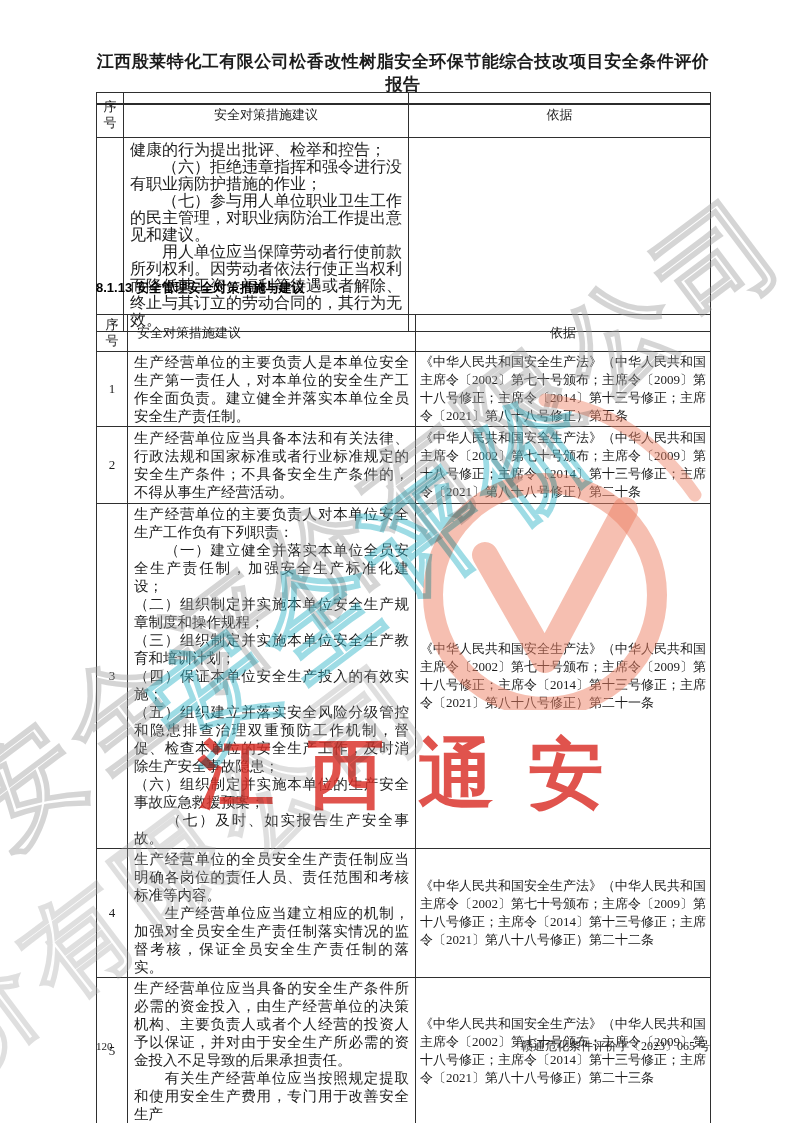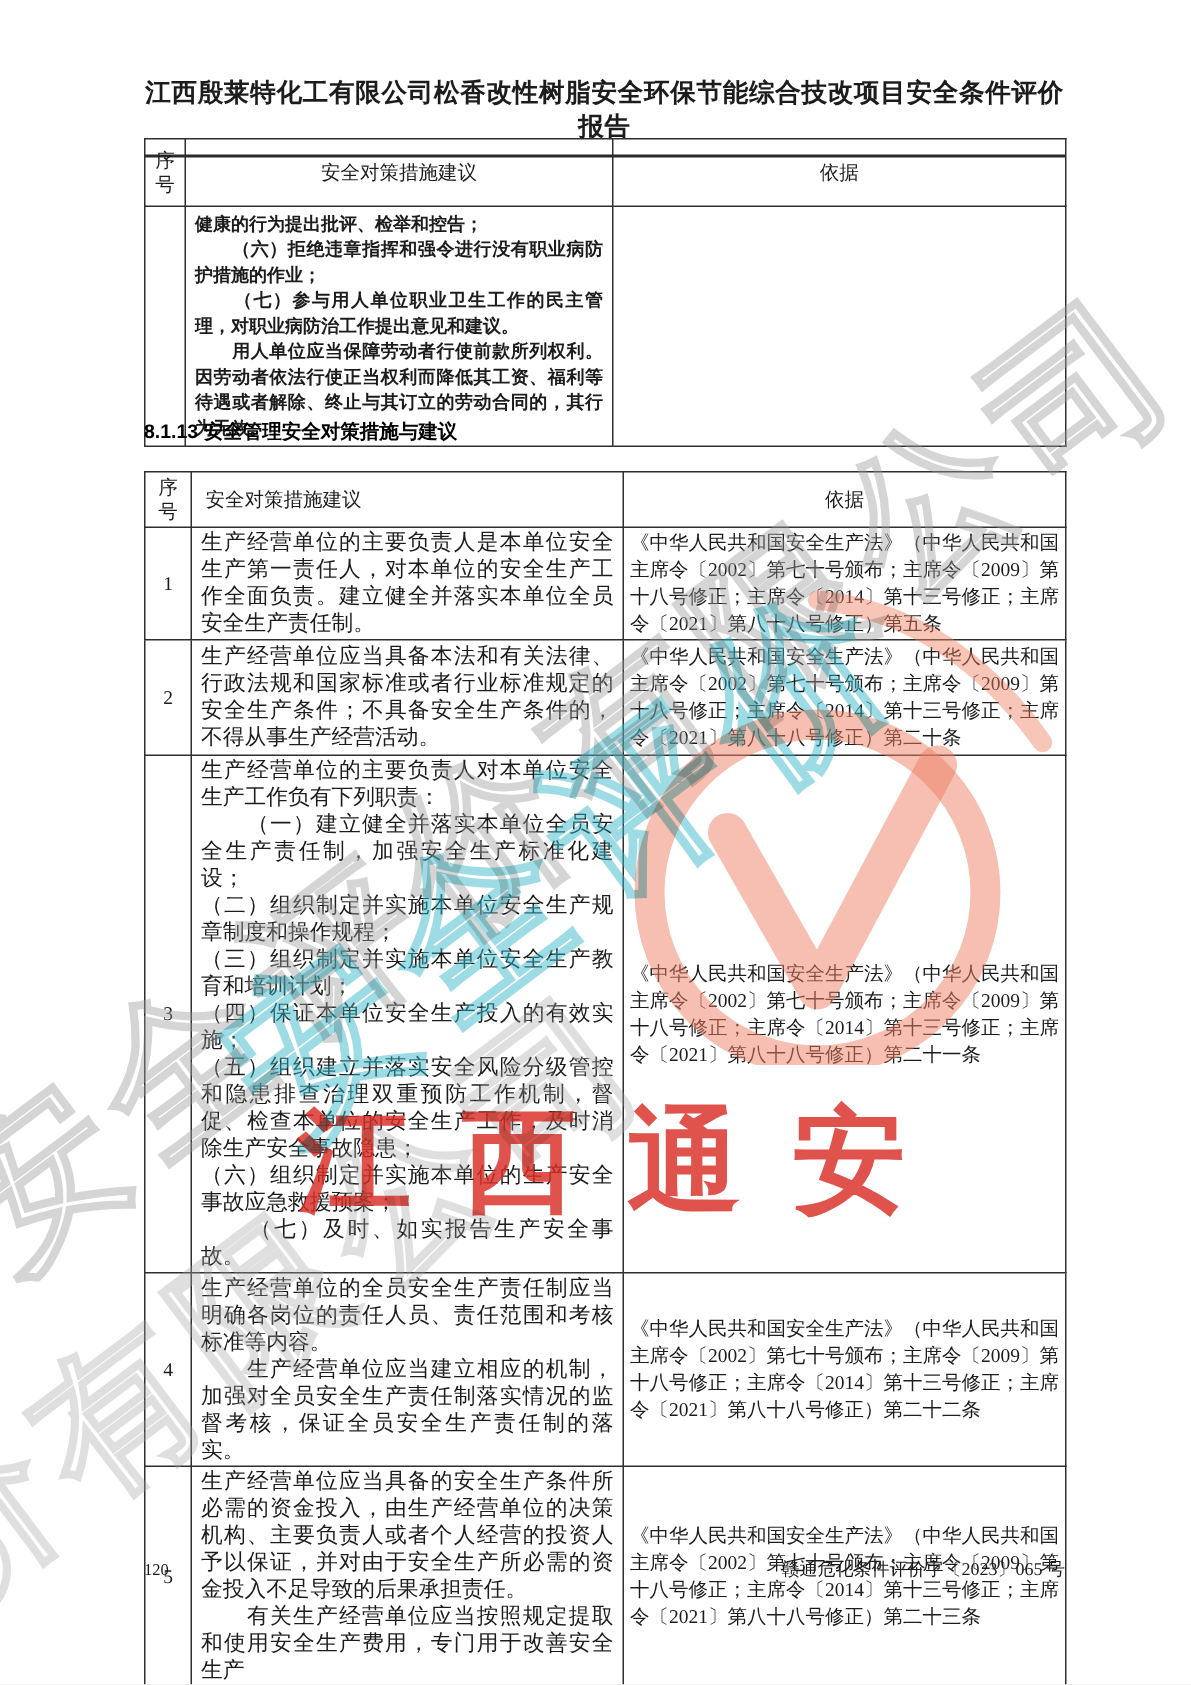--- a/index.html
+++ b/index.html
@@ -21,22 +21,22 @@
   
   table { border-collapse:collapse; table-layout:fixed; width:614px;border-radius:30px; }
   td,th { border:1px solid #2f2f2f; vertical-align:middle; overflow:hidden; }
   th { font-weight:normal; text-align:center; }
 
   
   .t1 { position:absolute; left:96px; top:92px; }
   .t1 th { font-size:13px; height:42px; }
   .t1 th.seq,.t2 th.seq { padding:0 6px; line-height:1.25; }
   .t1 td.measure {
-    font-size:12px; line-height:17px; text-align:justify;
-    padding:3px 6px; vertical-align:top; height:136px;font-weight:bold;
+    font-size:16px; line-height:17px; text-align:justify;
+    padding:3px 6px; vertical-align:top; height:136px;
   }
   .t1 td.measure p { margin:0; }
   .t1 td.seq { width:27px; }
   .t1 td.basis { }
 
   
   .section-heading {
     position:absolute; left:96px; top:279px; margin:0;
     font-family:"Liberation Sans","DejaVu Sans",sans-serif;
     font-size:13px; font-weight:bold; color:#000;

